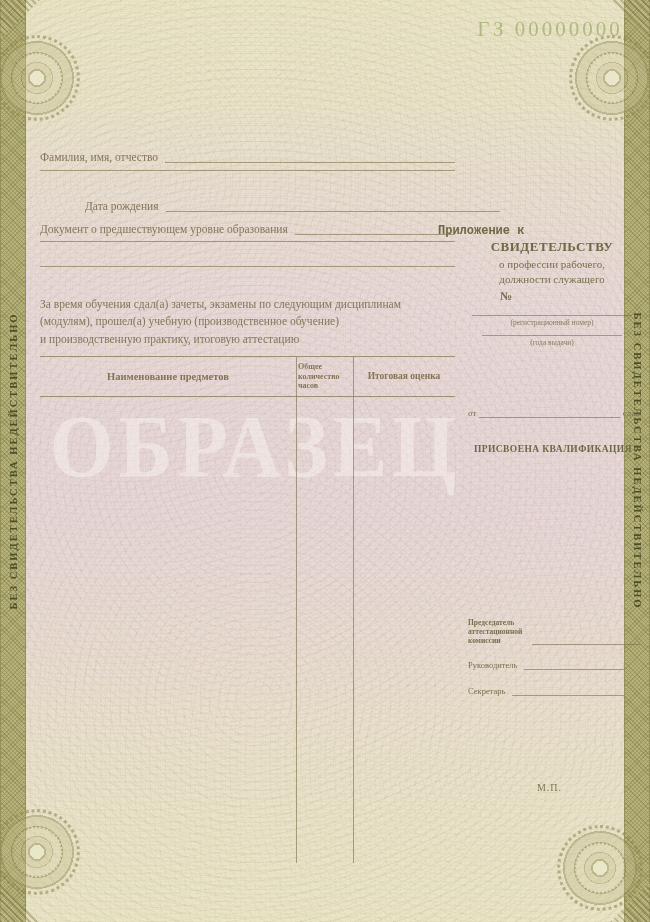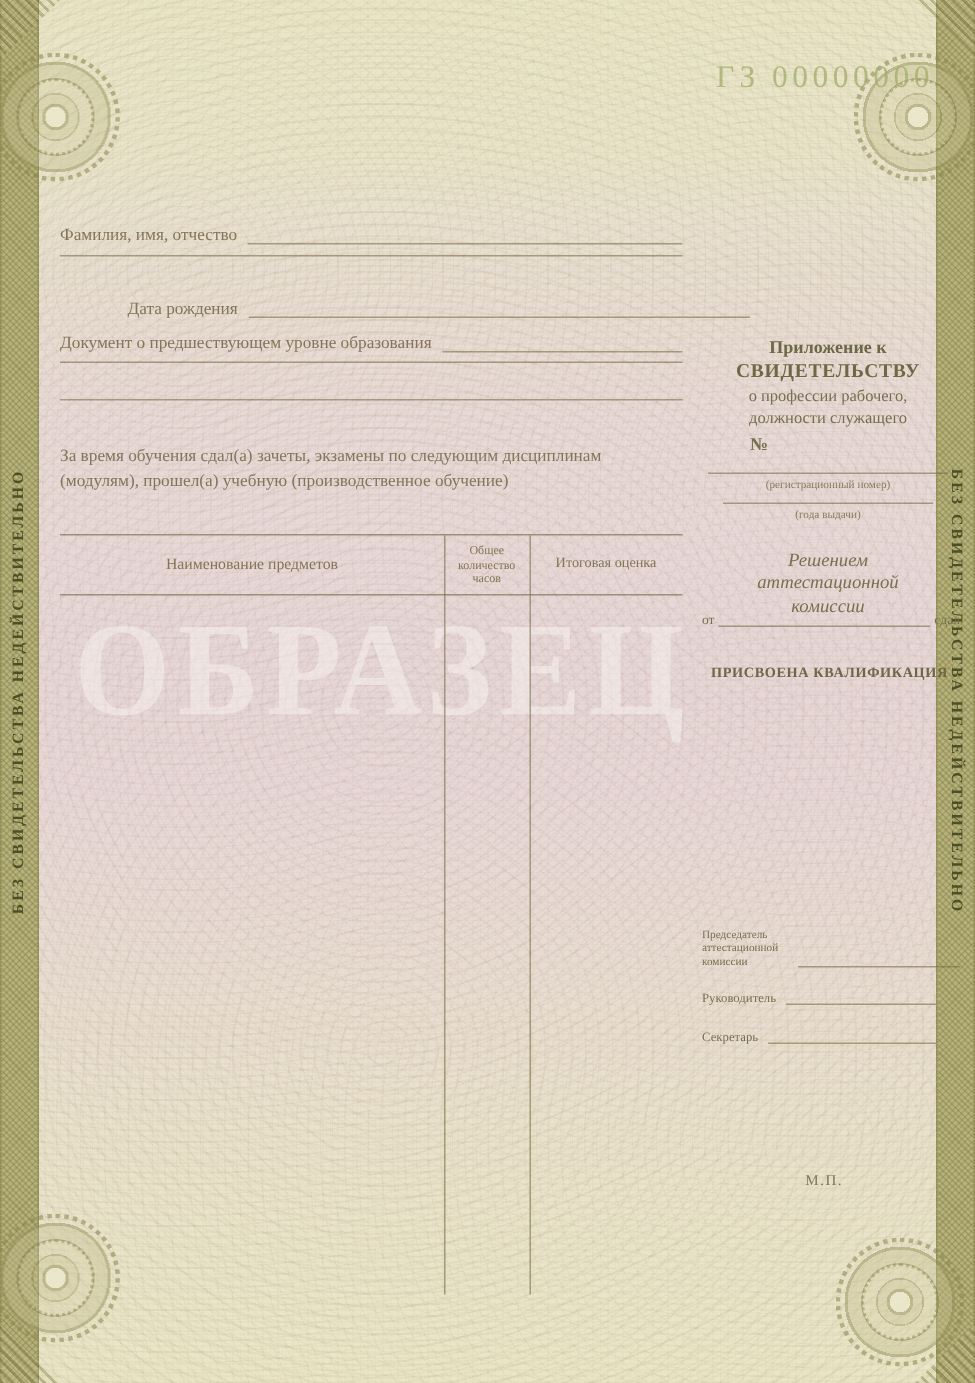--- a/index.html
+++ b/index.html
@@ -71,21 +71,21 @@
   .corner{
     position:absolute; width:40px; height:40px;
     background:repeating-linear-gradient(45deg, rgba(120,115,60,0.4) 0 2px, rgba(214,208,164,0.25) 2px 5px);
   }
   .corner-tl{ left:0; top:0;  clip-path:polygon(0 0,100% 0,0 100%); }
   .corner-tr{ right:0; top:0; clip-path:polygon(100% 0,0 0,100% 100%); }
   .corner-bl{ left:0; bottom:0;  clip-path:polygon(0 100%,0 0,100% 100%); }
   .corner-br{ right:0; bottom:0; clip-path:polygon(100% 100%,100% 0,0 100%); }
 
   .serial{
-    position:absolute; left:460px; top:39px; width:180px; text-align:center;
+    position:absolute; left:460px; top:17px; width:180px; text-align:center;
     font-size:21px; letter-spacing:3px; color:rgba(163,175,110,0.8);
   }
 
   .watermark{
     position:absolute; left:48px; top:400px; width:415px; text-align:center;
     font-size:82px; font-weight:bold; letter-spacing:5px;
     color:rgba(247,241,237,0.5); transform:scaleY(1.08);
     pointer-events:none;
   }
 
@@ -95,45 +95,45 @@
   .lbl{ white-space:nowrap; padding-right:7px; }
   .line{ flex:1; border-bottom:1px solid rgba(122,110,70,0.6); height:15px; }
   .hline{ position:absolute; left:40px; width:415px; border-bottom:1px solid rgba(122,110,70,0.6); }
   .para{ position:absolute; left:40px; top:296px; width:414px;
          font-size:11.5px; line-height:1.5; color:#84755a; }
 
   
   .table{ position:absolute; left:40px; top:356px; width:415px; height:506px;
           border-top:1px solid rgba(118,108,68,0.65); }
   .thead{ display:flex; height:40px; border-bottom:1px solid rgba(118,108,68,0.65); }
-  .th{ display:flex; align-items:center; justify-content:center; text-align:center; color:#837454; }
+  .th{ display:flex; align-items:center; justify-content:center; text-align:left; color:#837454;font-weight:bold; }
   .th1{ width:256px; font-size:10.5px; }
   .th2{ width:57px;  font-size:8px; line-height:1.2; padding:2px; }
   .th3{ width:102px; font-size:9.5px; line-height:1.25; padding:2px 10px; }
   .vline{ position:absolute; top:0; width:1px; height:506px; background:rgba(118,108,68,0.6); }
   .v1{ left:256px; } .v2{ left:313px; }
 
   
   .p-abs{ position:absolute; color:#77704e; }
-  .pt1{ left:462px; top:224px; width:180px; text-align:center; font-weight:bold; font-size:12px; color:#6d6845;}
+  .pt1{ left:438px; top:224px; width:180px; font-weight:bold; font-size:12px; color:#6d6845;font-family:Liberation Mono, monospace;}
   .pt2{ left:462px; top:239px; width:180px; text-align:center; font-weight:bold; font-size:13px; letter-spacing:0.5px; color:#6d6845;}
   .ps1{ left:462px; top:258px; width:180px; text-align:center; font-size:11px; }
   .ps2{ left:462px; top:273px; width:180px; text-align:center; font-size:11px; }
   .pnum{ left:500px; top:289px; font-weight:bold; font-size:12px; }
   .regline{ left:472px; top:300px; width:160px; height:16px; border-bottom:1px solid rgba(122,110,70,0.6); }
   .regcap{ left:462px; top:318px; width:180px; text-align:center; font-size:7.5px; color:#8a7b5c; }
   .dateline{ left:482px; top:321px; width:140px; height:15px; border-bottom:1px solid rgba(122,110,70,0.6); }
   .datecap{ left:462px; top:338px; width:180px; text-align:center; font-size:7.5px; color:#8a7b5c; }
   .decision{ left:492px; top:366px; width:120px; text-align:center;
              font-style:italic; font-size:12.5px; line-height:1.22; }
   .yearrow{ left:468px; top:405px; width:172px; display:flex; align-items:flex-end; font-size:9px; }
   .yearrow .line{ height:13px; margin:0 3px; }
   .qual{ left:462px; top:444px; width:182px; text-align:center; font-weight:bold;
          font-size:9.5px; letter-spacing:0.4px; color:#6d6845; }
-  .chair{ left:468px; top:618px; width:172px; display:flex; align-items:flex-end; font-size:7.5px; }
+  .chair{ left:468px; top:618px; width:172px; display:flex; align-items:flex-end; font-size:7.5px;font-weight:bold; }
   .chair .lbl{ width:64px; line-height:1.2; white-space:normal; padding-right:4px; }
   .chair .line{ height:10px; }
   .headrow{ left:468px; top:658px; width:156px; display:flex; align-items:flex-end; font-size:8.5px; }
   .headrow .line{ height:12px; }
   .secrow{ left:468px; top:684px; width:156px; display:flex; align-items:flex-end; font-size:8.5px; }
   .secrow .line{ height:12px; }
   .seal{ left:498px; top:782px; width:64px; text-align:right; font-size:10px;
          letter-spacing:1px; color:#7d7557; }
 </style>
 </head>
@@ -176,20 +176,21 @@
   <div class="row" style="top:220px;text-align:center;">
     <span class="lbl">Документ о предшествующем уровне образования</span>
     <span class="line"></span>
   </div>
   <div class="hline" style="top:241px;"></div>
   <div class="hline" style="top:266px;"></div>
 
   <div class="para">
     <div>За время обучения сдал(а) зачеты, экзамены по следующим дисциплинам</div>
     <div>(модулям), прошел(а) учебную (производственное обучение)</div>
+    <div>и производственную практику, итоговую аттестацию</div>
   </div>
 
   <div class="table">
     <div class="thead">
       <div class="th th1">Наименование предметов</div>
       <div class="th th2">Общее количество часов</div>
       <div class="th th3">Итоговая оценка</div>
     </div>
     <div class="vline v1"></div>
     <div class="vline v2"></div>
@@ -199,21 +200,20 @@
   <div class="p-abs pt2">СВИДЕТЕЛЬСТВУ</div>
   <div class="p-abs ps1">о профессии рабочего,</div>
   <div class="p-abs ps2">должности служащего</div>
   <div class="p-abs pnum">№</div>
 
   <div class="p-abs regline"></div>
   <div class="p-abs regcap">(регистрационный номер)</div>
   <div class="p-abs dateline"></div>
   <div class="p-abs datecap">(года выдачи)</div>
 
-  <div class="p-abs decision">Решением аттестационной комиссии</div>
 
   <div class="p-abs yearrow">
     <span>от</span>
     <span class="line"></span>
     <span>сдал</span>
   </div>
 
   <div class="p-abs qual">ПРИСВОЕНА КВАЛИФИКАЦИЯ</div>
 
   <div class="p-abs chair">

